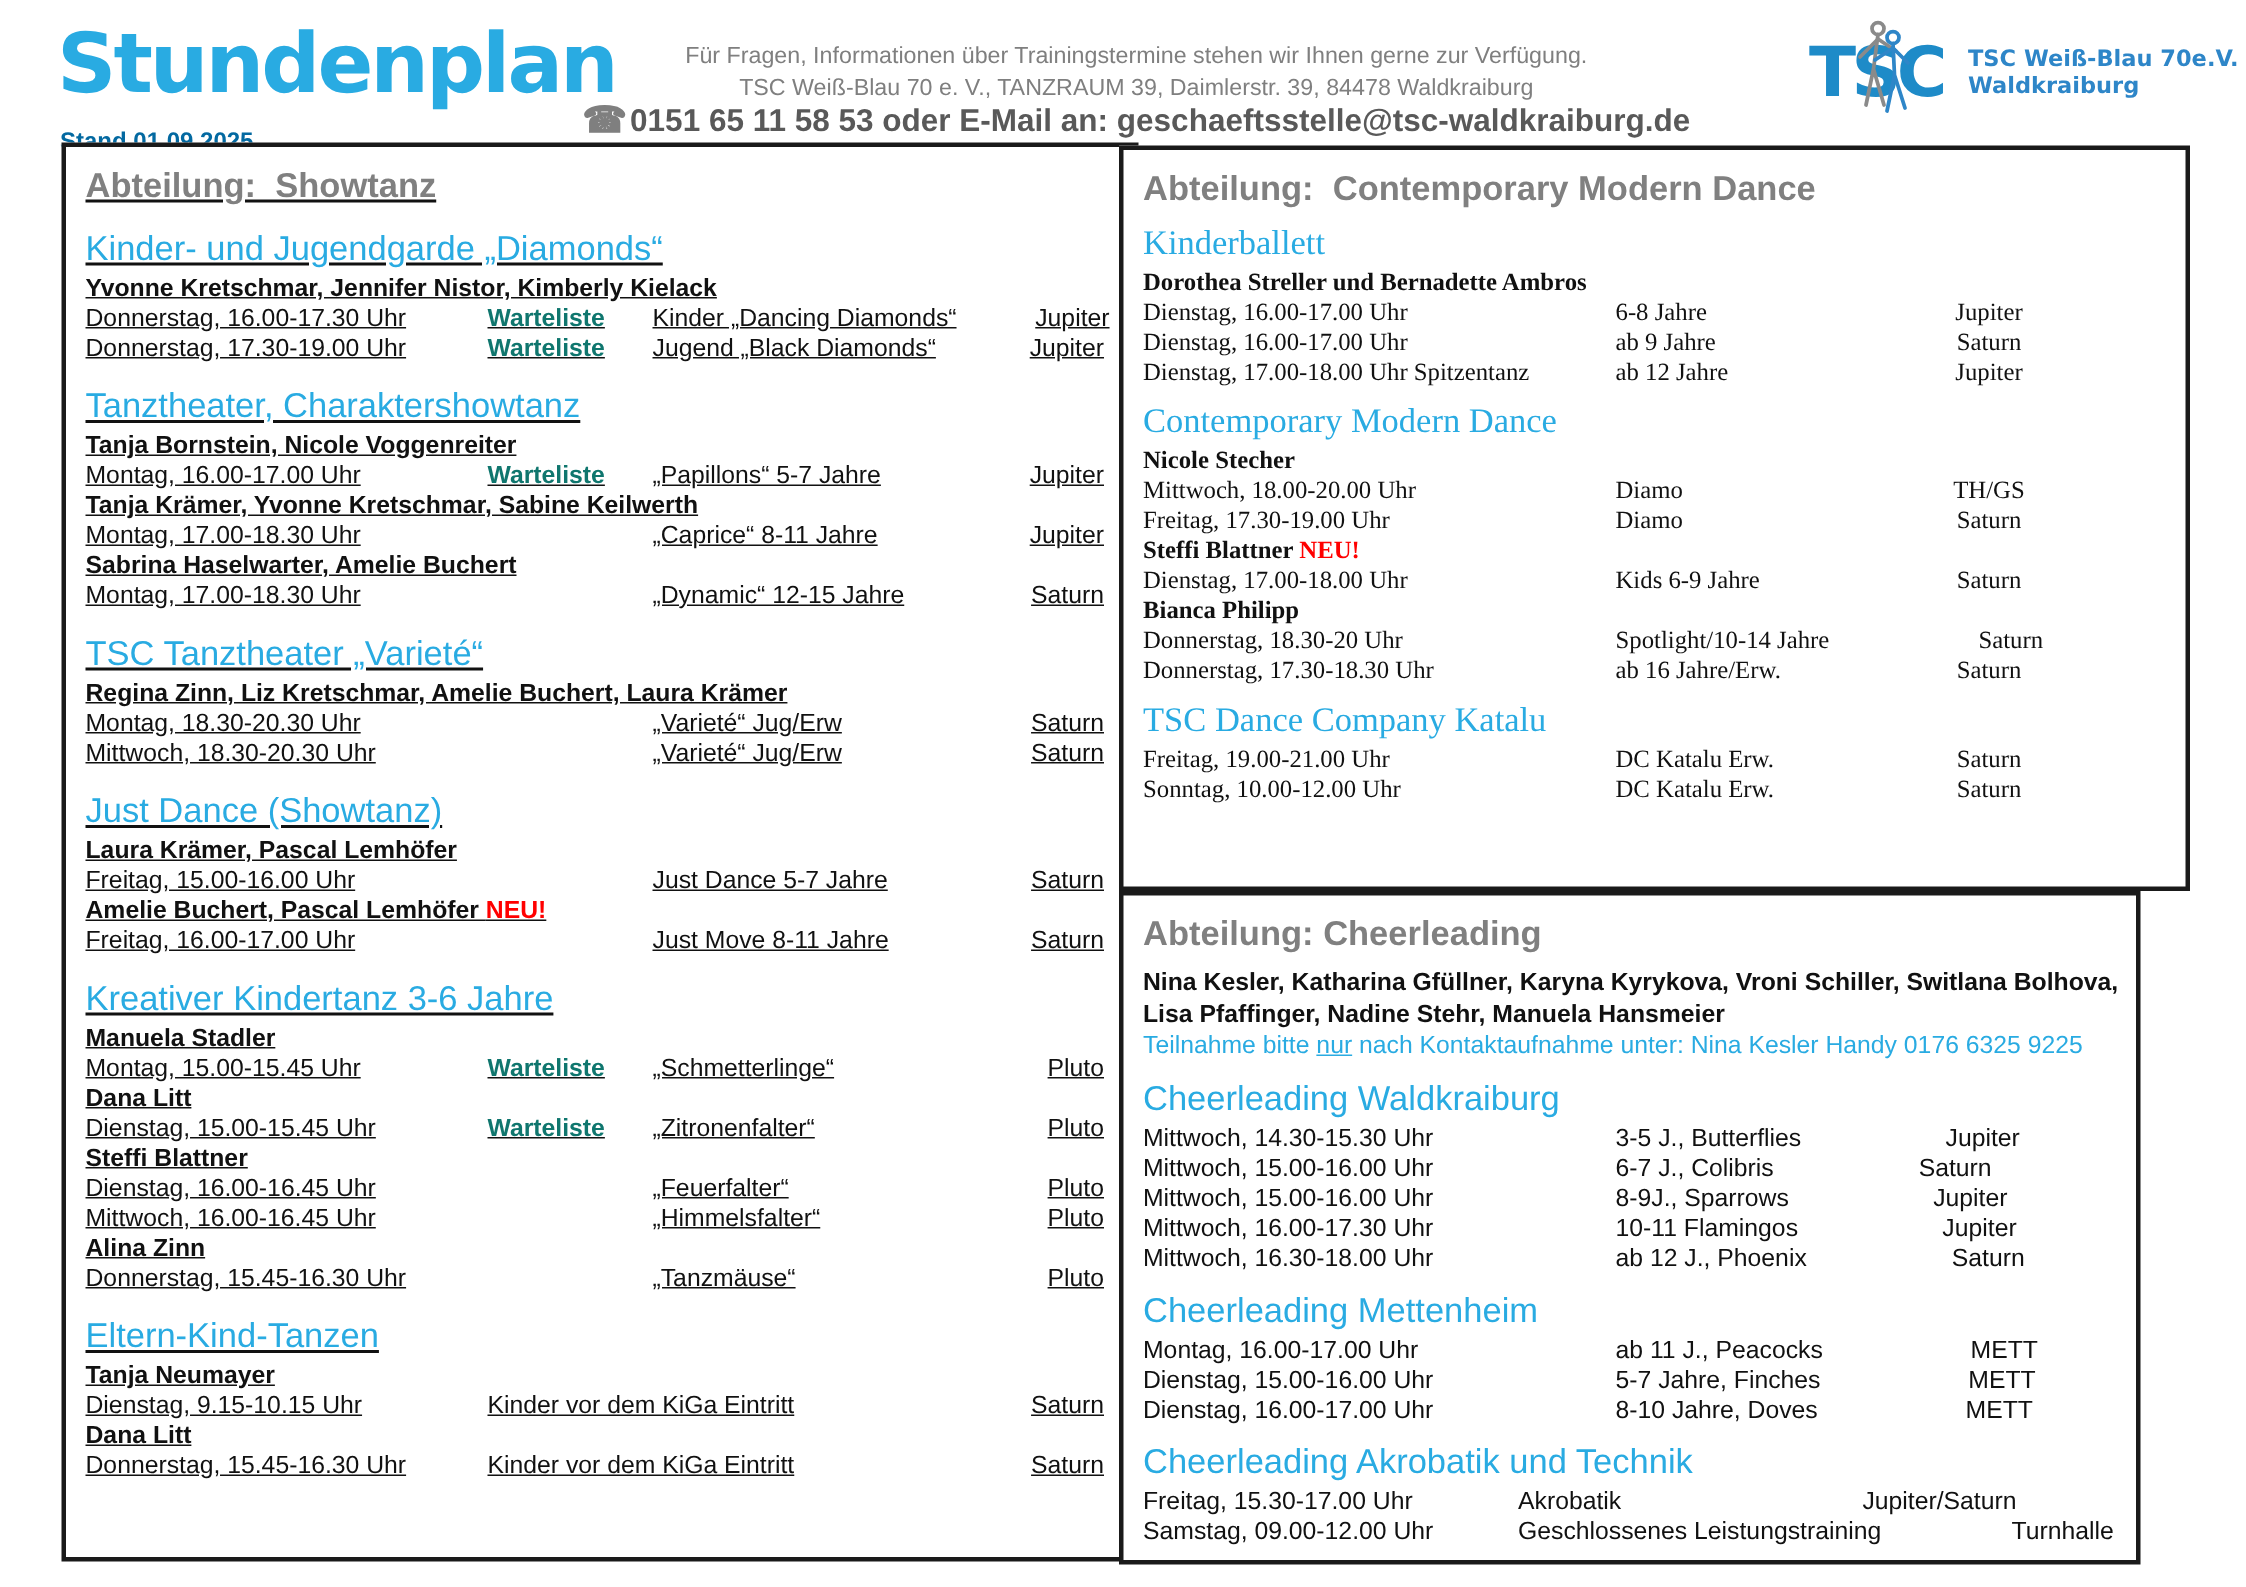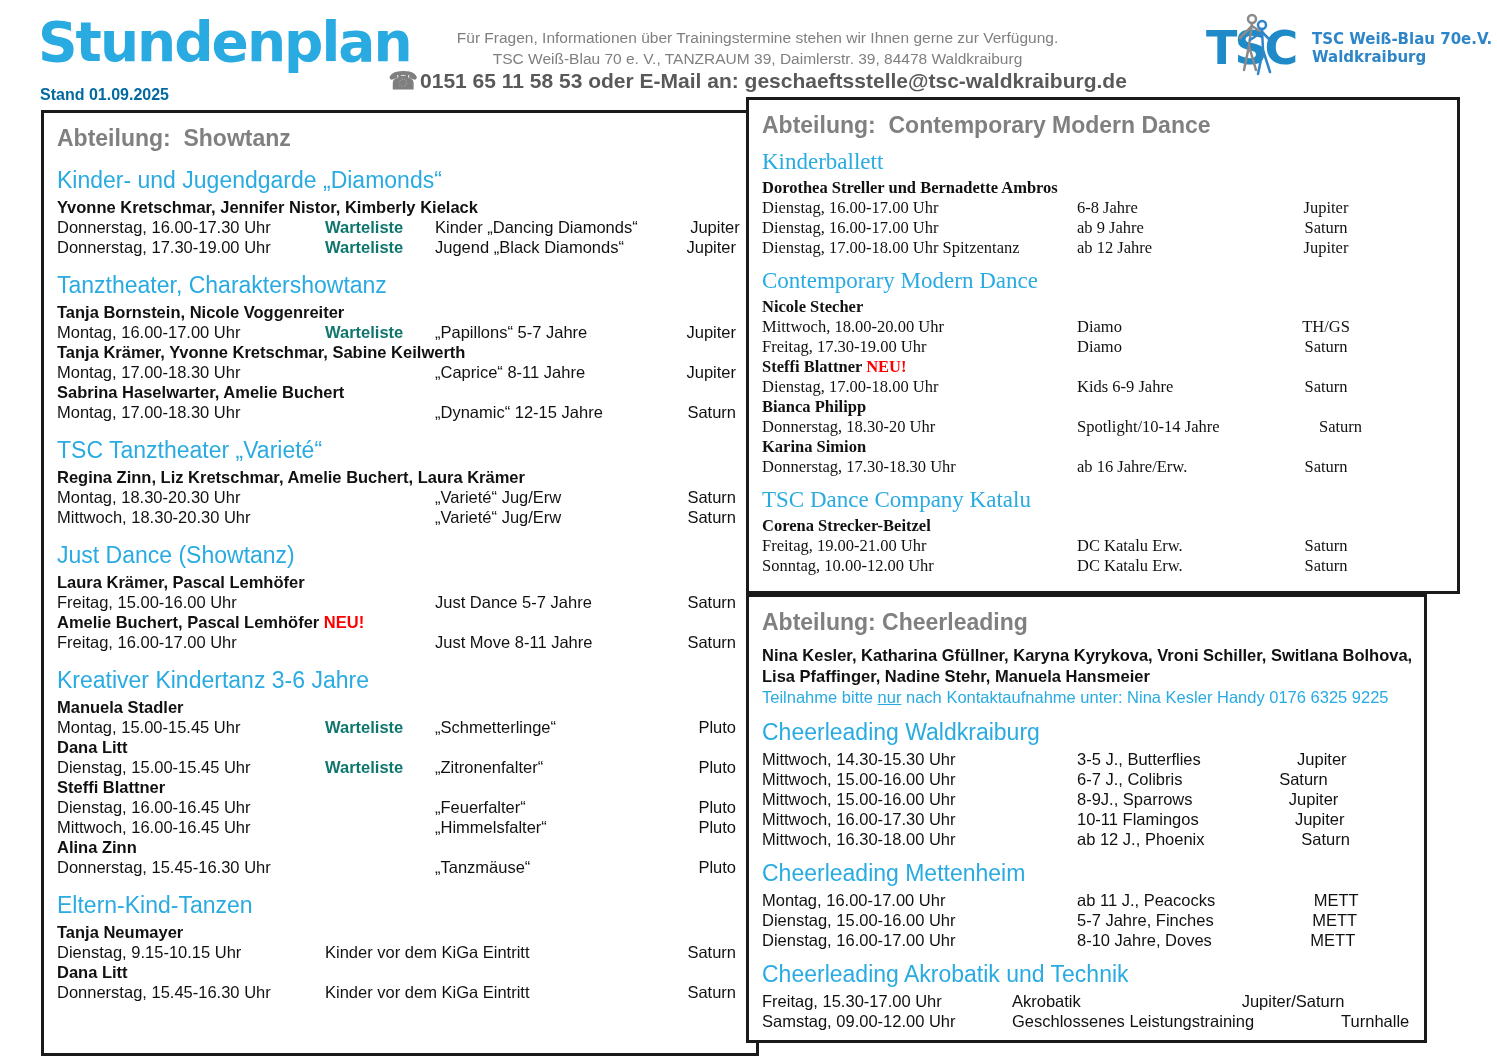--- a/index.html
+++ b/index.html
@@ -42,21 +42,21 @@
   .logo-text{
     font-family:"DejaVu Sans", sans-serif;font-weight:bold;
     color:#2E86C8;font-size:15px;line-height:18px;margin-top:8px;
   }
   
   .box{
     position:absolute;border:3px solid #1a1a1a;background:#fff;
     box-sizing:border-box;overflow:hidden;
     padding:8px 10px 0 13px;
   }
-  #box-showtanz{left:41px;top:110px;width:718px;height:946px;}
+  #box-showtanz{left:41px;top:95px;width:718px;height:946px;text-decoration:underline;}
   #box-contemporary{left:746px;top:97px;width:714px;height:497px;}
   #box-cheerleading{left:746px;top:594px;width:681px;height:449px;}
 
   .dep-heading{
     font-size:23px;font-weight:bold;color:#808080;
     margin:4px 0 2px 0;white-space:pre-wrap;
   }
   .section{margin-top:15px;}
   #box-contemporary .section{margin-top:9px;font-family:Liberation Serif, serif;}
   #box-cheerleading .section{margin-top:11px;}
@@ -283,30 +283,28 @@
         <span class="cell cell-time">Dienstag, 17.00-18.00 Uhr</span>
         <span class="cell cell-name">Kids 6-9 Jahre</span>
         <span class="cell cell-room">Saturn</span>
       </div>
       <div class="trainer">Bianca Philipp</div>
       <div class="row row-right">
         <span class="cell cell-time">Donnerstag, 18.30-20 Uhr</span>
         <span class="cell cell-name">Spotlight/10-14 Jahre</span>
         <span class="cell cell-room">Saturn</span>
       </div>
-      <div class="trainer">Karina Simion</div>
       <div class="row row-right">
         <span class="cell cell-time">Donnerstag, 17.30-18.30 Uhr</span>
         <span class="cell cell-name">ab 16 Jahre/Erw.</span>
         <span class="cell cell-room">Saturn</span>
       </div>
     </div>
     <div class="section">
       <div class="section-title">TSC Dance Company Katalu</div>
-      <div class="trainer">Corena Strecker-Beitzel</div>
       <div class="row row-right">
         <span class="cell cell-time">Freitag, 19.00-21.00 Uhr</span>
         <span class="cell cell-name">DC Katalu  Erw.</span>
         <span class="cell cell-room">Saturn</span>
       </div>
       <div class="row row-right">
         <span class="cell cell-time">Sonntag, 10.00-12.00 Uhr</span>
         <span class="cell cell-name">DC Katalu Erw.</span>
         <span class="cell cell-room">Saturn</span>
       </div>

